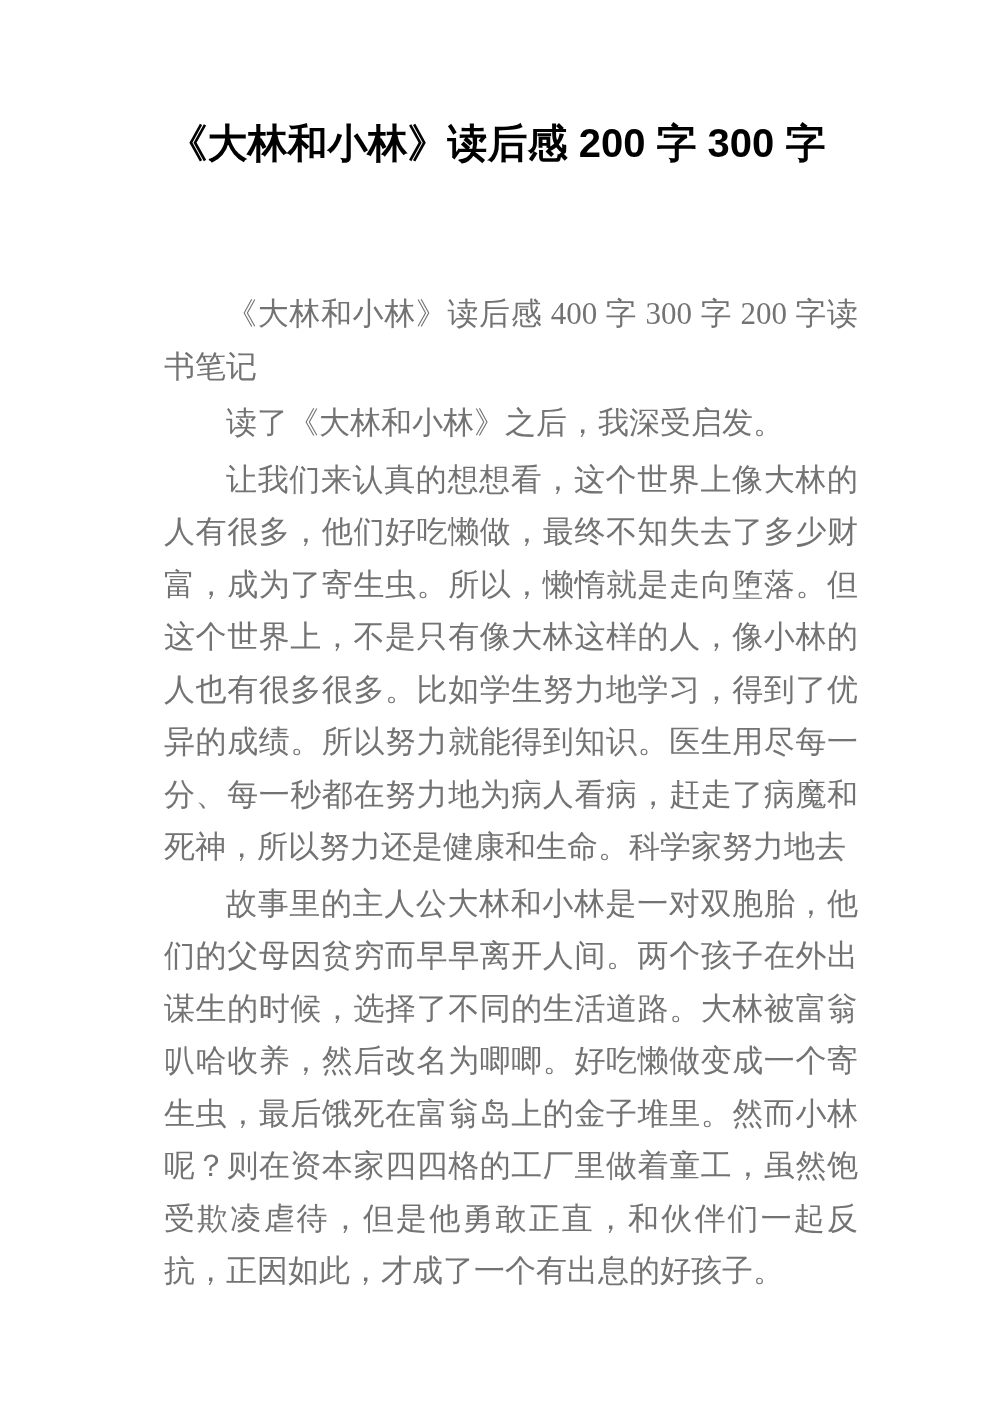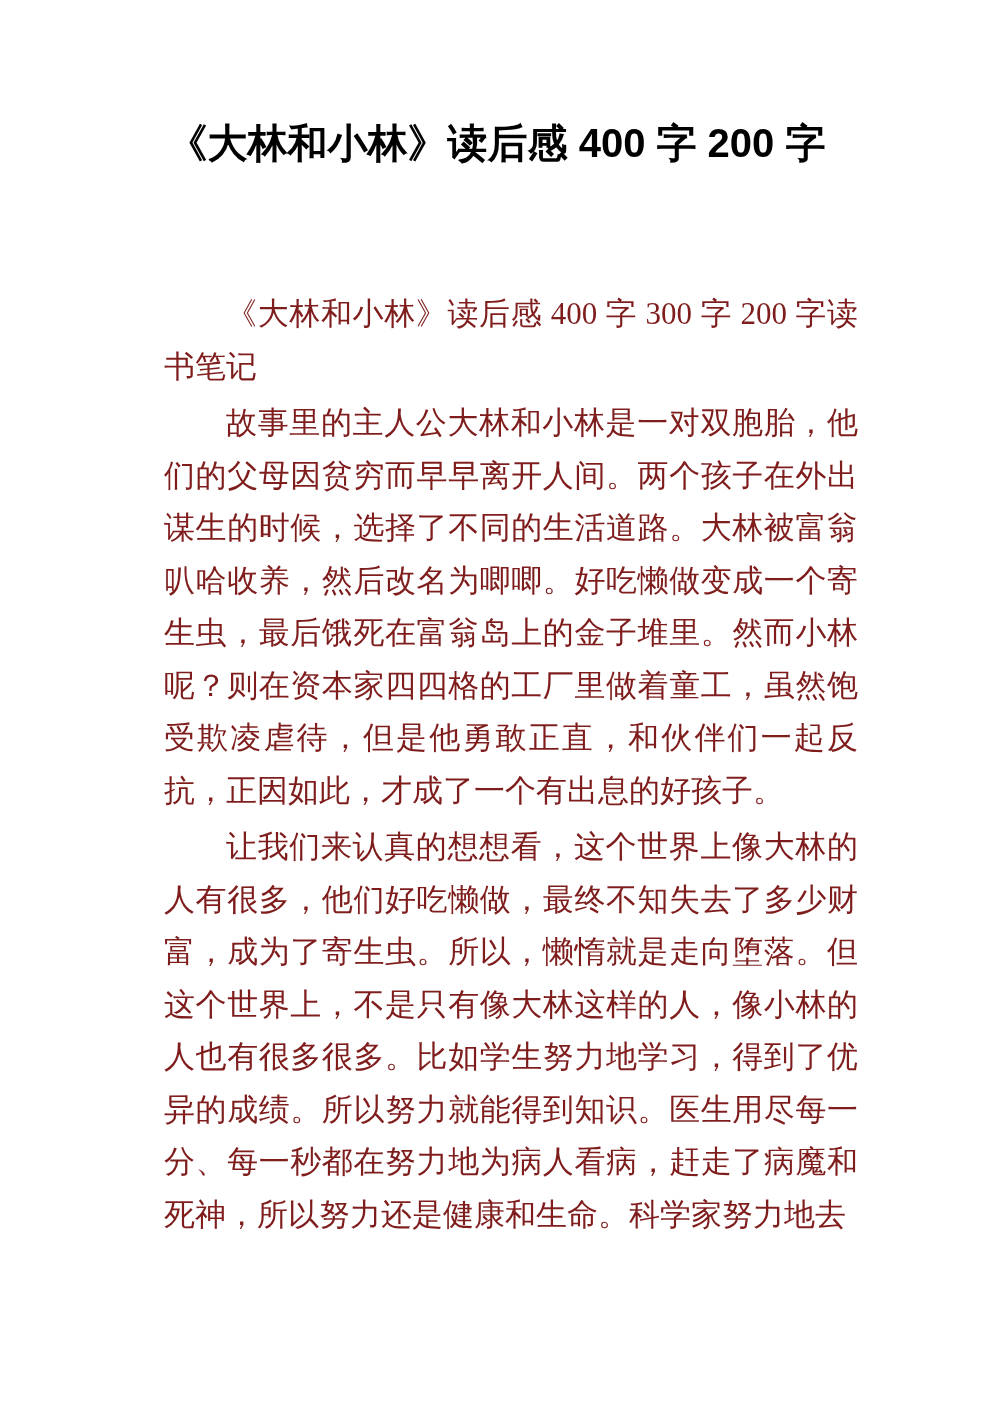--- a/index.html
+++ b/index.html
@@ -35,36 +35,37 @@
   .doc-body {
     position: absolute;
     top: 288px;
     left: 164px;
     width: 694px;
     font-family: "Liberation Serif", "DejaVu Serif", serif;
     font-size: 31px;
     line-height: 52.5px;
     text-align: justify;
     text-justify: inter-ideograph;
-    color: #7f1d1d;
+    color: #737373;
   }
   .doc-body p {
     margin: 0 0 4px 0;
     text-indent: 2em;
     word-break: break-all;
   }
 </style>
 </head>
 <body>
 
 <div class="doc-page">
 
   <div class="doc-title">
-    <div>《大林和小林》读后感 400 字 200 字</div>
+    <div>《大林和小林》读后感 200 字 300 字</div>
   </div>
 
   <div class="doc-body">
     <p>《大林和小林》读后感 400 字 300 字 200 字读书笔记</p>
+    <p>读了《大林和小林》之后，我深受启发。</p>
+    <p>让我们来认真的想想看，这个世界上像大林的人有很多，他们好吃懒做，最终不知失去了多少财富，成为了寄生虫。所以，懒惰就是走向堕落。但这个世界上，不是只有像大林这样的人，像小林的人也有很多很多。比如学生努力地学习，得到了优异的成绩。所以努力就能得到知识。医生用尽每一分、每一秒都在努力地为病人看病，赶走了病魔和死神，所以努力还是健康和生命。科学家努力地去</p>
     <p>故事里的主人公大林和小林是一对双胞胎，他们的父母因贫穷而早早离开人间。两个孩子在外出谋生的时候，选择了不同的生活道路。大林被富翁叭哈收养，然后改名为唧唧。好吃懒做变成一个寄生虫，最后饿死在富翁岛上的金子堆里。然而小林呢？则在资本家四四格的工厂里做着童工，虽然饱受欺凌虐待，但是他勇敢正直，和伙伴们一起反抗，正因如此，才成了一个有出息的好孩子。</p>
-    <p>让我们来认真的想想看，这个世界上像大林的人有很多，他们好吃懒做，最终不知失去了多少财富，成为了寄生虫。所以，懒惰就是走向堕落。但这个世界上，不是只有像大林这样的人，像小林的人也有很多很多。比如学生努力地学习，得到了优异的成绩。所以努力就能得到知识。医生用尽每一分、每一秒都在努力地为病人看病，赶走了病魔和死神，所以努力还是健康和生命。科学家努力地去</p>
   </div>
 
 </div>
 
 </body></html>

